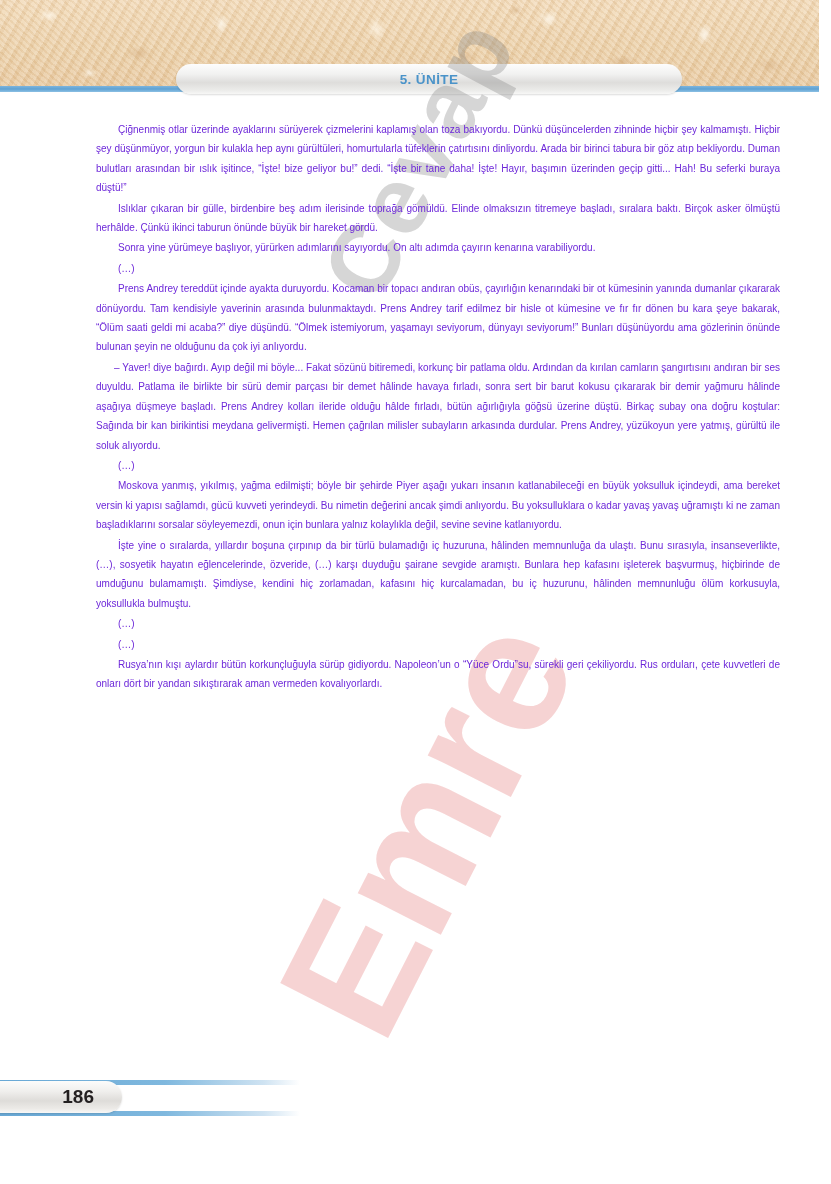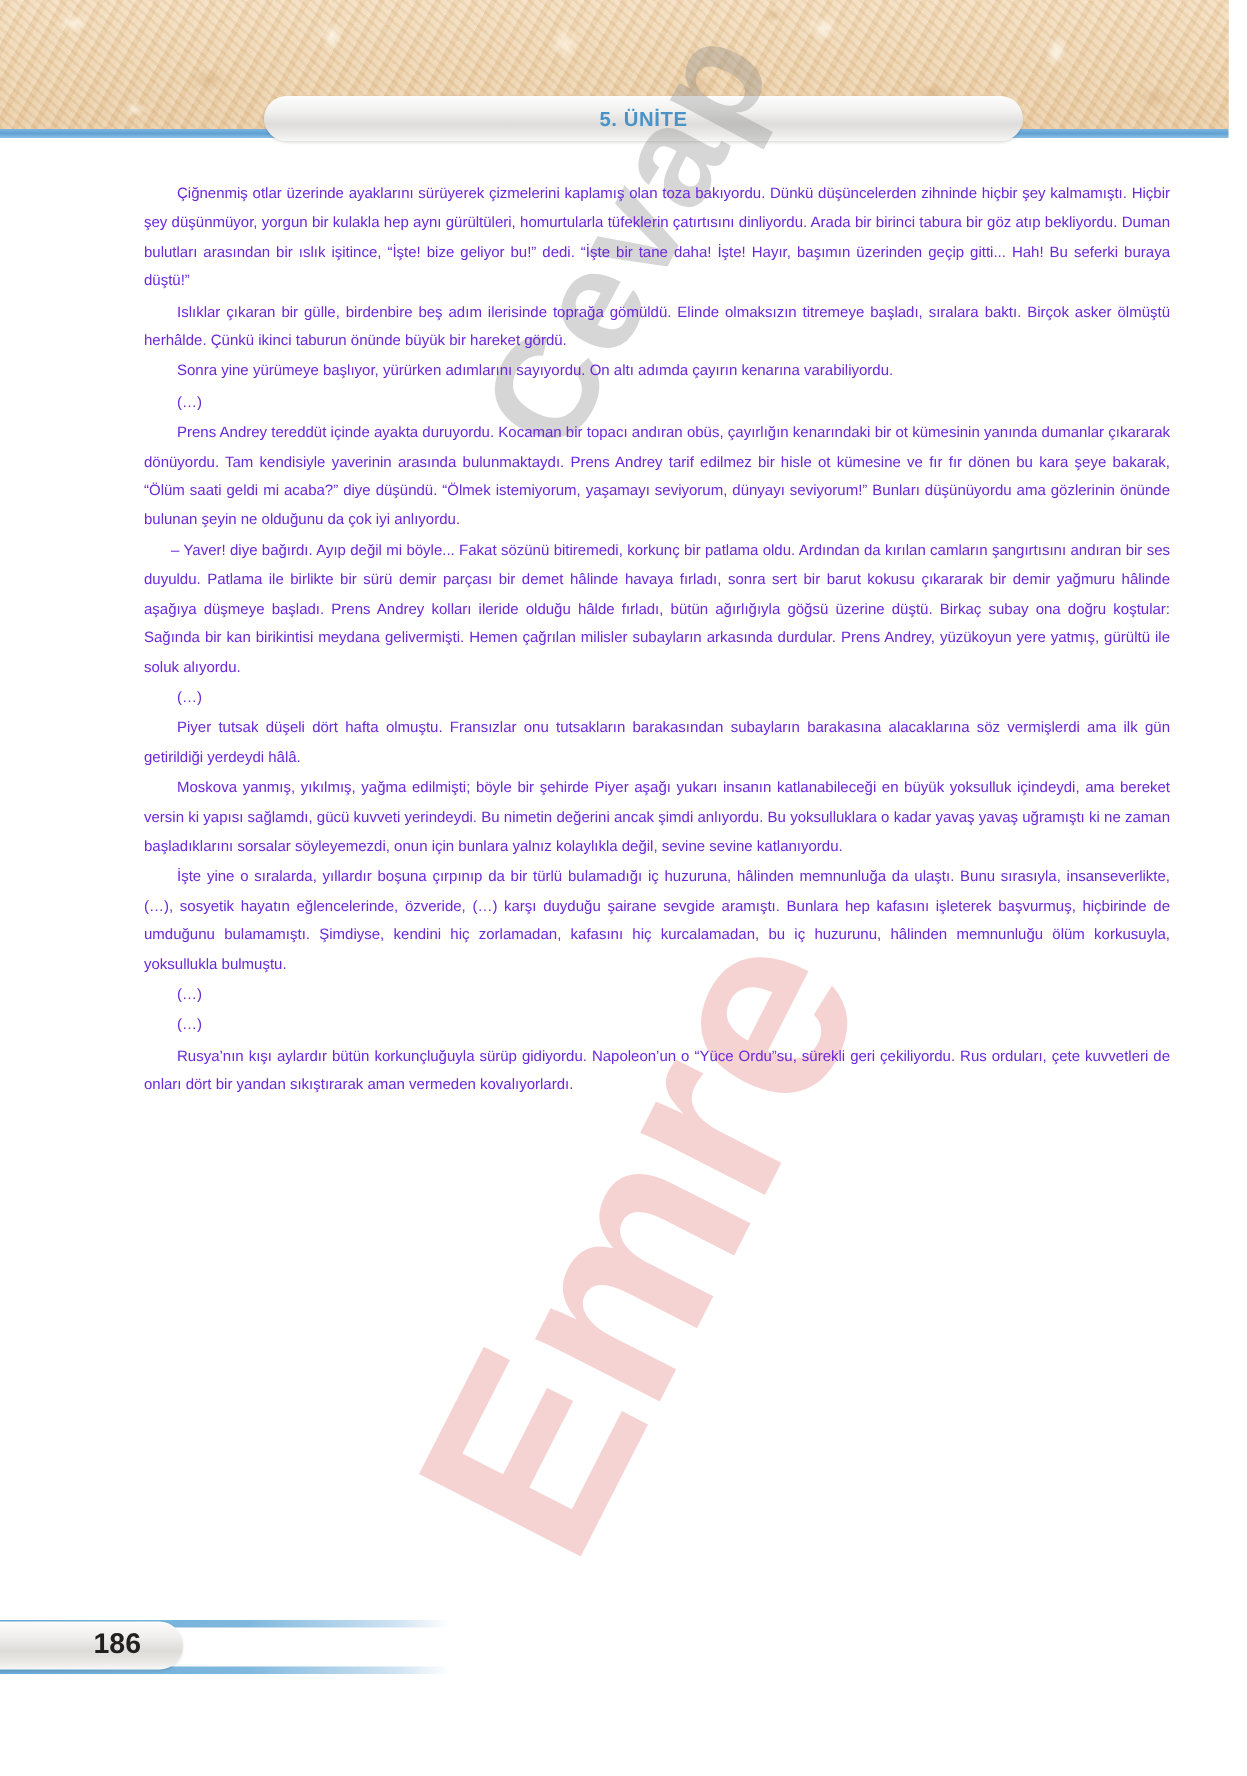--- a/index.html
+++ b/index.html
@@ -200,21 +200,20 @@
   </div>
 
   <div class="content" id="content-root">
       <p class="para">Çiğnenmiş otlar üzerinde ayaklarını sürüyerek çizmelerini kaplamış olan toza bakıyordu. Dünkü düşüncelerden zihninde hiçbir şey kalmamıştı. Hiçbir şey düşünmüyor, yorgun bir kulakla hep aynı gürültüleri, homurtularla tüfeklerin çatırtısını dinliyordu. Arada bir birinci tabura bir göz atıp bekliyordu. Duman bulutları arasından bir ıslık işitince, “İşte! bize geliyor bu!” dedi. “İşte bir tane daha! İşte! Hayır, başımın üzerinden geçip gitti... Hah! Bu seferki buraya düştü!”</p>
       <p class="para">Islıklar çıkaran bir gülle, birdenbire beş adım ilerisinde toprağa gömüldü. Elinde olmaksızın titremeye başladı, sıralara baktı. Birçok asker ölmüştü herhâlde. Çünkü ikinci taburun önünde büyük bir hareket gördü.</p>
       <p class="para">Sonra yine yürümeye başlıyor, yürürken adımlarını sayıyordu. On altı adımda çayırın kenarına varabiliyordu.</p>
       <p class="para ellipsis">(…)</p>
       <p class="para">Prens Andrey tereddüt içinde ayakta duruyordu. Kocaman bir topacı andıran obüs, çayırlığın kenarındaki bir ot kümesinin yanında dumanlar çıkararak dönüyordu. Tam kendisiyle yaverinin arasında bulunmaktaydı. Prens Andrey tarif edilmez bir hisle ot kümesine ve fır fır  dönen bu kara şeye bakarak, “Ölüm saati geldi mi acaba?” diye düşündü. “Ölmek istemiyorum, yaşamayı seviyorum, dünyayı seviyorum!” Bunları düşünüyordu ama gözlerinin önünde bulunan şeyin ne olduğunu da çok iyi anlıyordu.</p>
       <p class="para dash">– Yaver! diye bağırdı. Ayıp değil mi böyle... Fakat sözünü bitiremedi, korkunç bir patlama oldu. Ardından da kırılan camların şangırtısını andıran bir ses duyuldu. Patlama ile birlikte bir sürü demir parçası bir demet hâlinde havaya fırladı, sonra sert bir barut kokusu çıkararak bir demir yağmuru hâlinde aşağıya düşmeye başladı. Prens Andrey kolları ileride olduğu hâlde fırladı, bütün ağırlığıyla göğsü üzerine düştü. Birkaç subay ona doğru koştular: Sağında bir kan birikintisi meydana gelivermişti. Hemen çağrılan milisler subayların arkasında durdular. Prens Andrey, yüzükoyun yere yatmış, gürültü ile soluk alıyordu.</p>
       <p class="para ellipsis">(…)</p>
-      <p class="para">Piyer tutsak düşeli dört hafta olmuştu. Fransızlar onu tutsakların barakasından subayların barakasına alacaklarına söz vermişlerdi ama ilk gün getirildiği yerdeydi hâlâ.</p>
       <p class="para">Moskova yanmış, yıkılmış, yağma edilmişti; böyle bir şehirde Piyer aşağı yukarı insanın katlanabileceği en büyük yoksulluk içindeydi, ama bereket versin ki yapısı sağlamdı, gücü kuvveti yerindeydi. Bu nimetin değerini ancak şimdi anlıyordu. Bu yoksulluklara o kadar yavaş yavaş uğramıştı ki ne zaman başladıklarını sorsalar söyleyemezdi, onun için bunlara yalnız  kolaylıkla değil, sevine sevine katlanıyordu.</p>
       <p class="para">İşte yine o sıralarda, yıllardır boşuna çırpınıp da bir türlü bulamadığı iç huzuruna, hâlinden memnunluğa da ulaştı. Bunu sırasıyla, insanseverlikte, (…), sosyetik hayatın eğlencelerinde, özveride, (…) karşı duyduğu şairane sevgide aramıştı. Bunlara hep kafasını işleterek başvurmuş, hiçbirinde de umduğunu bulamamıştı. Şimdiyse, kendini hiç zorlamadan, kafasını hiç kurcalamadan, bu iç huzurunu, hâlinden memnunluğu ölüm korkusuyla, yoksullukla bulmuştu.</p>
       <p class="para ellipsis">(…)</p>
       <p class="para ellipsis">(…)</p>
       <p class="para">Rusya’nın kışı aylardır bütün korkunçluğuyla sürüp gidiyordu. Napoleon’un o “Yüce Ordu”su, sürekli geri çekiliyordu. Rus orduları, çete kuvvetleri de onları dört bir yandan sıkıştırarak aman vermeden kovalıyorlardı.</p>
     </div>
 
   <div class="footer-line"></div>
   <div class="footer-line-bottom"></div>
   <div class="page-number-pill">

